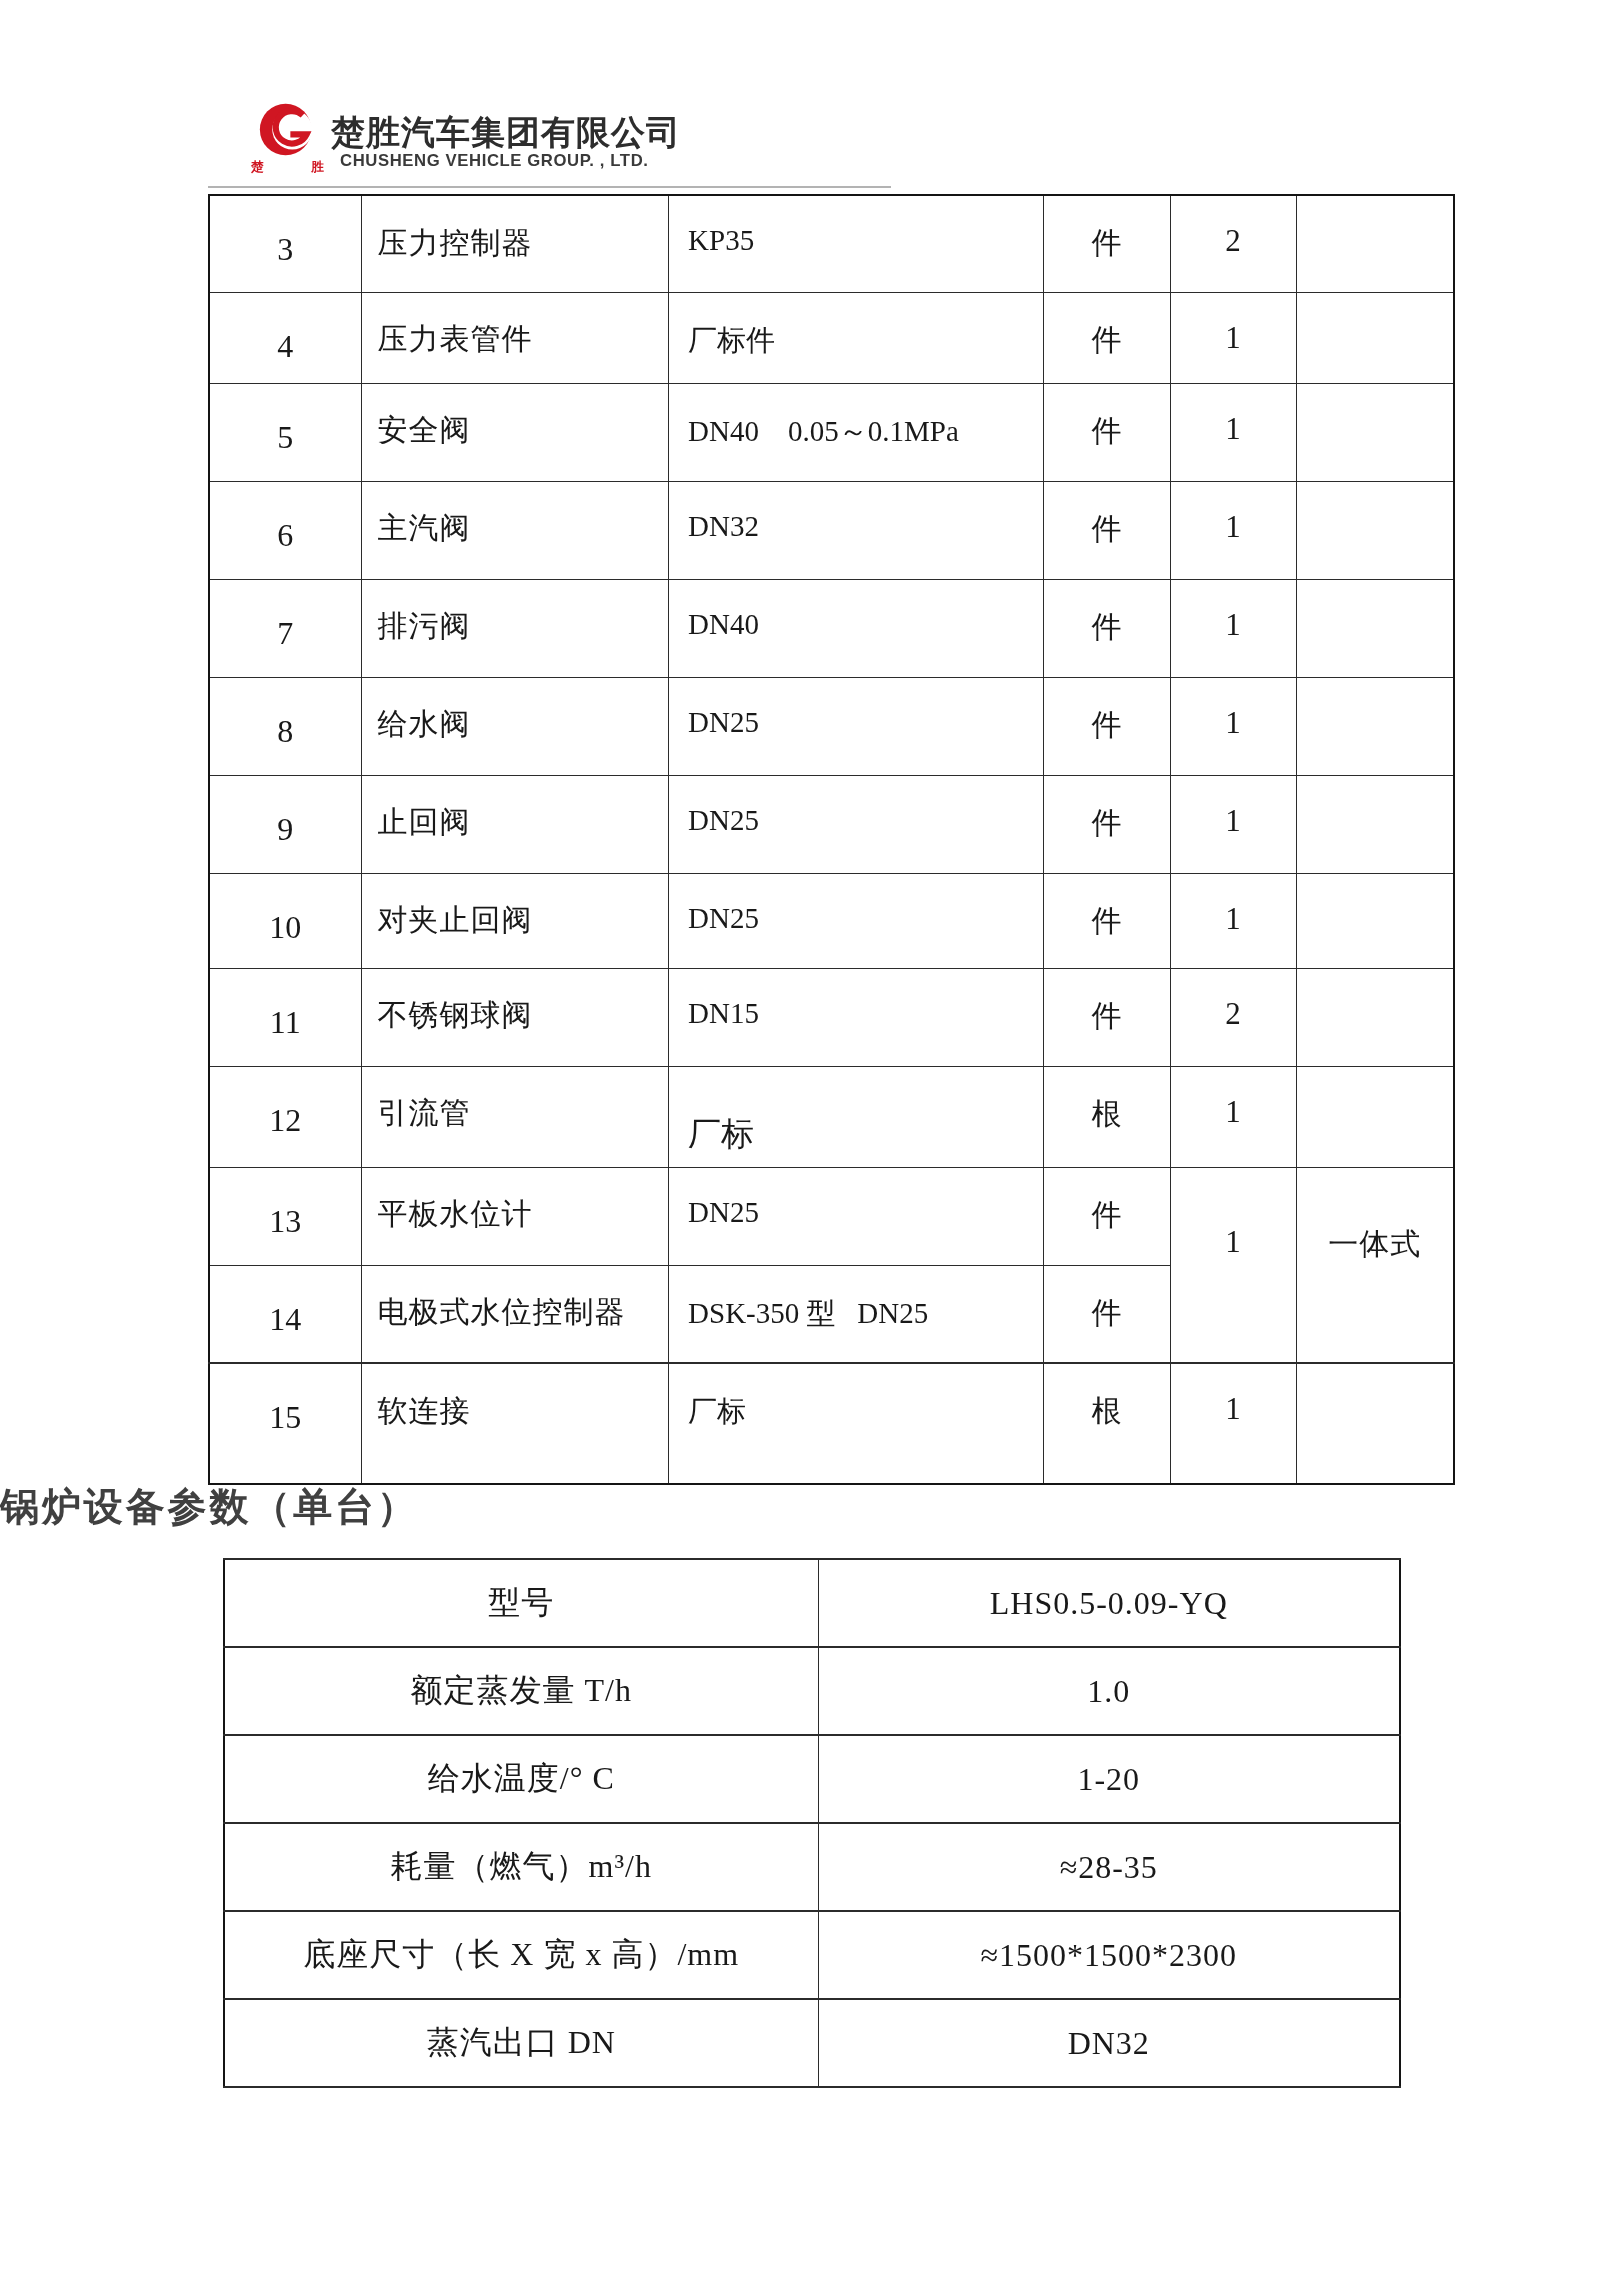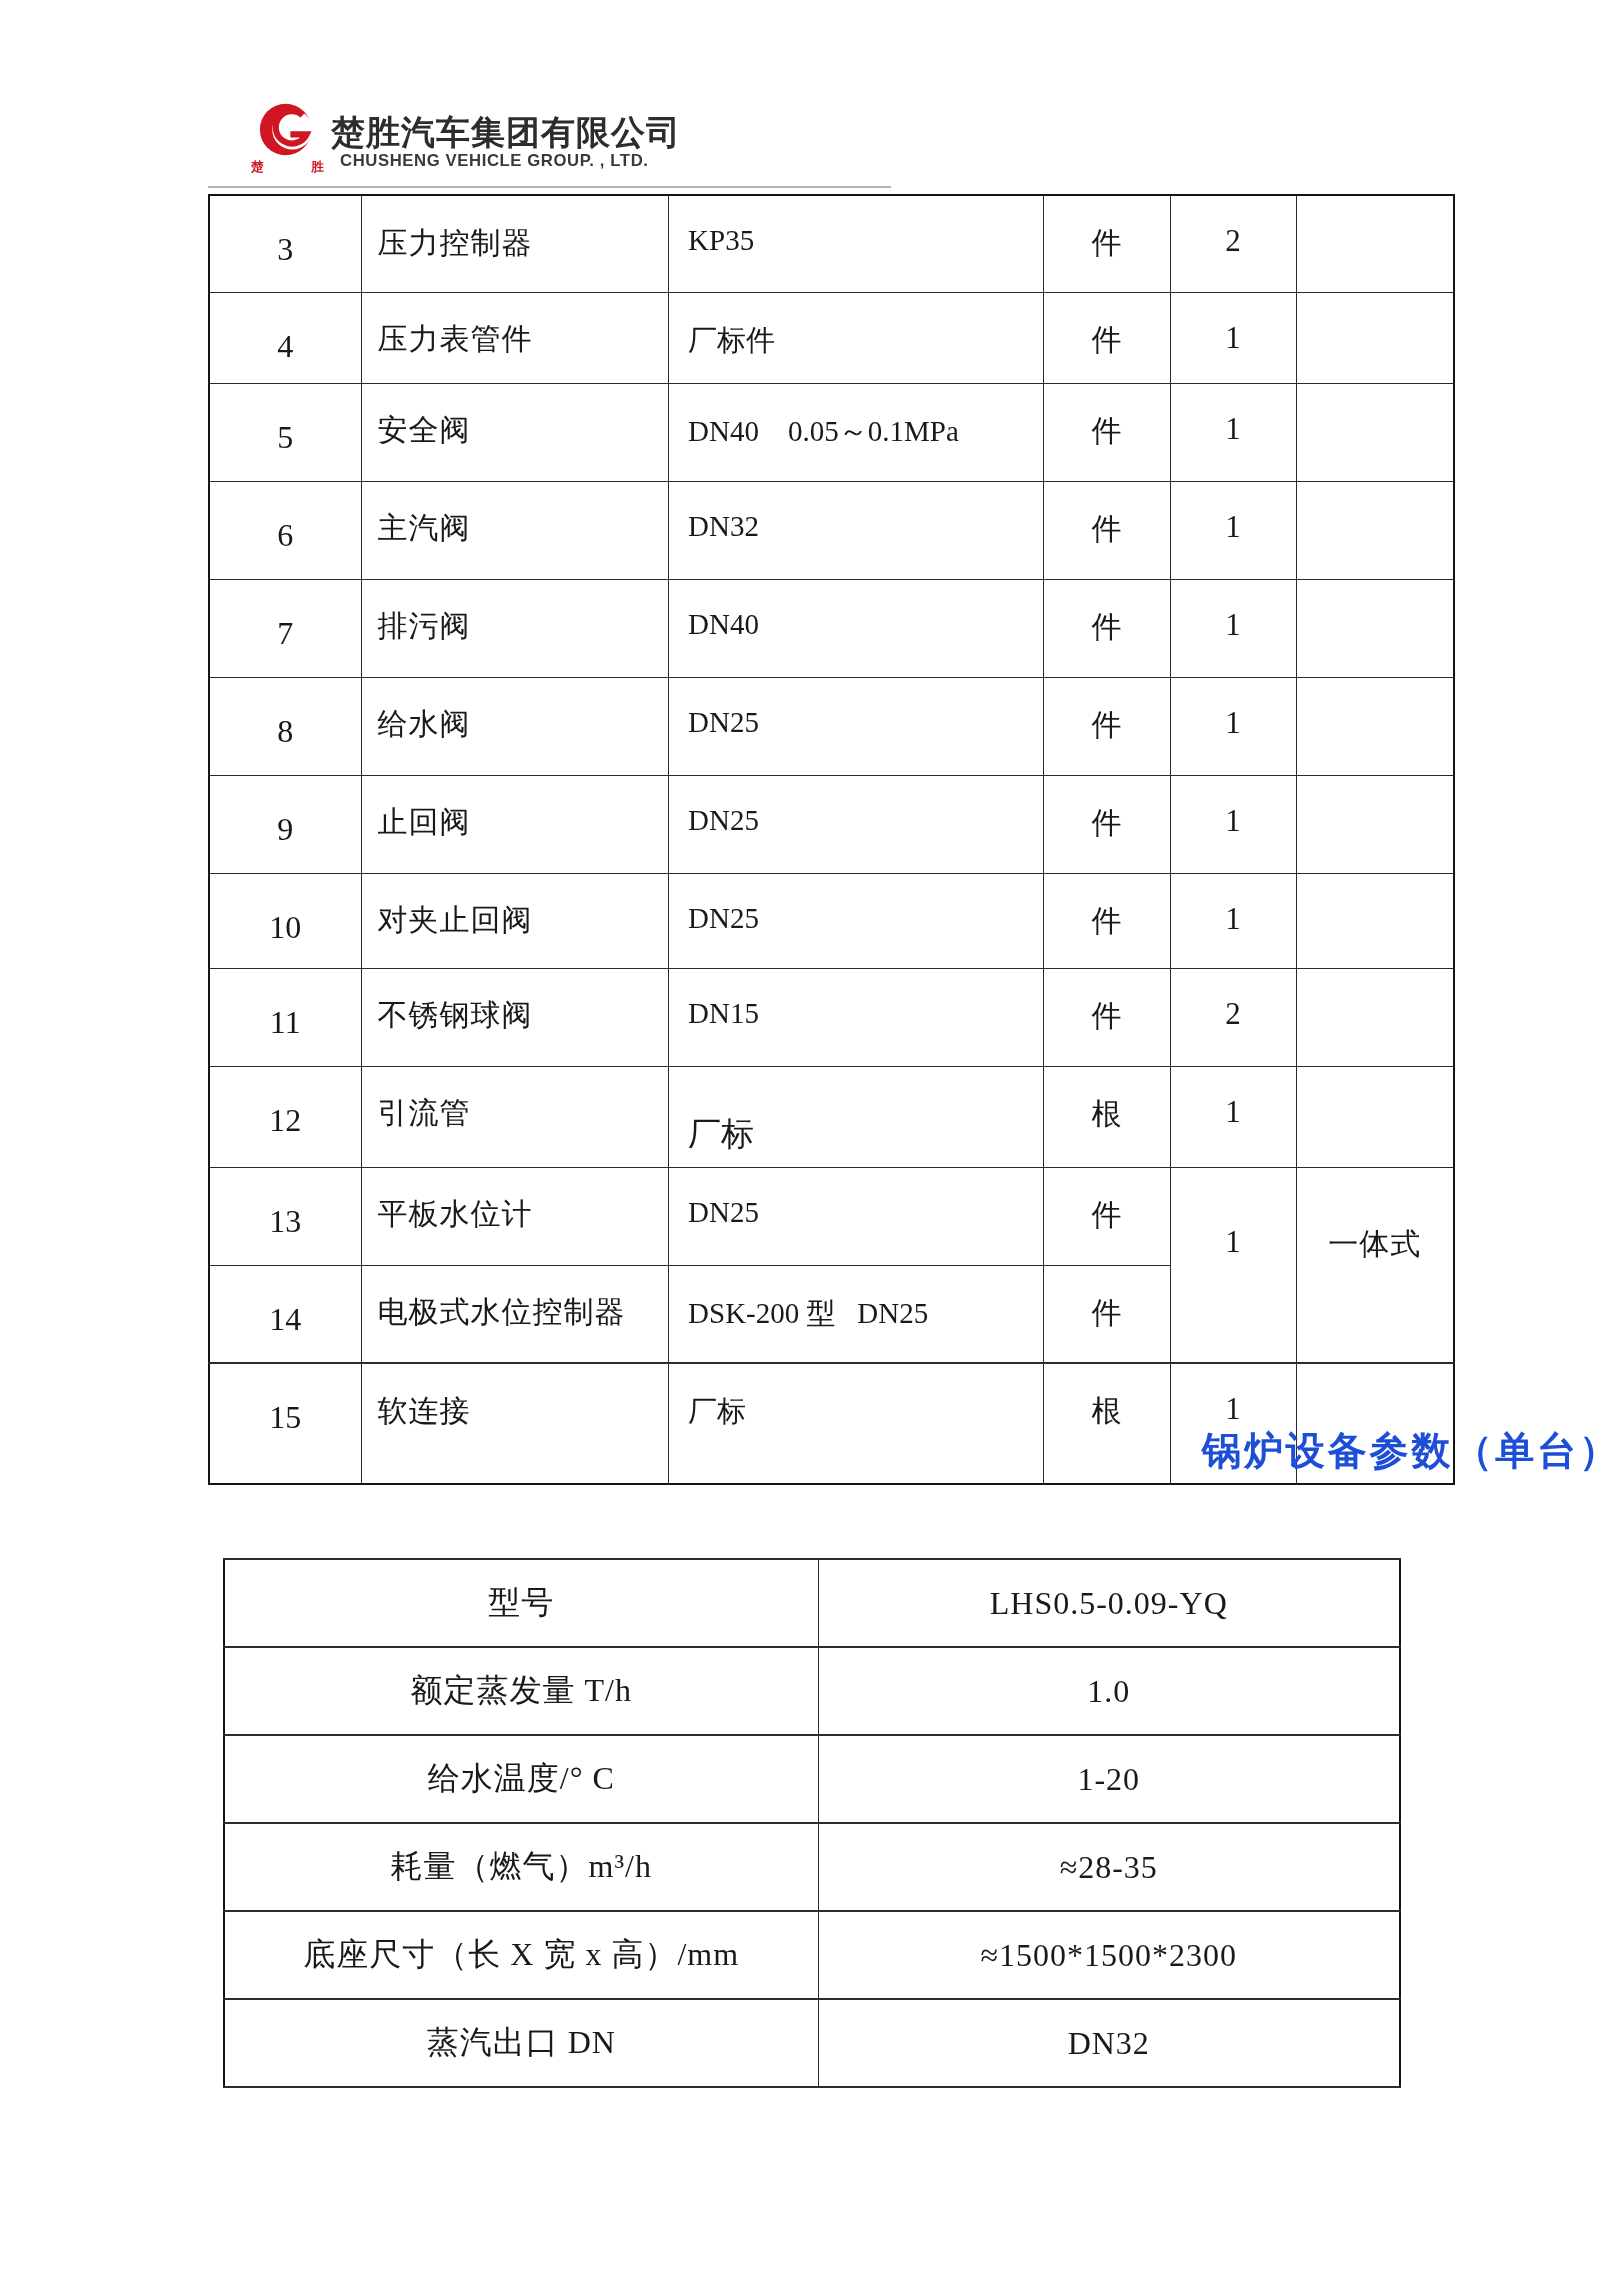--- a/index.html
+++ b/index.html
@@ -43,22 +43,22 @@
   .c-spec{padding-left:19.6px;font-size:29px;padding-top:28px;white-space:pre;}
   .c-unit{text-align:center;font-size:30px;padding-top:27.4px;}
   .c-qty{text-align:center;font-size:31px;padding-top:27.4px;}
   .c-remark{text-align:center;font-size:30px;padding-top:27.4px;letter-spacing:1px;}
   .merged{vertical-align:top;padding-top:56px;}
   .spec-low{padding-top:45px;font-size:33px;}
   #equip-table tr.row-last td{border-top-width:2px;}
 
   
   .section-title{
-    position:absolute;left:0;top:1424px;width:100%;
-    text-align:right;font-size:39px;font-weight:bold;letter-spacing:2.9px;color:#1d4ed8;
+    position:absolute;left:0;top:1480px;width:100%;
+    text-align:left;font-size:39px;font-weight:bold;letter-spacing:2.9px;color:#404040;
   }
 
   
   #param-table{left:223px;top:1558px;width:1176px;border:2.9px solid #141414;}
   #param-table td{
     border:1px solid #2b2b2b;border-top-width:2px;border-bottom-width:2px;
     vertical-align:middle;text-align:center;
     font-size:32px;height:86px;letter-spacing:1px;font-family:Liberation Serif, serif;
   }
 </style>
@@ -176,21 +176,21 @@
         <td class="c-no">13</td>
         <td class="c-name">平板水位计</td>
         <td class="c-spec">DN25</td>
         <td class="c-unit">件</td>
         <td class="c-qty merged" rowspan="2">1</td>
         <td class="c-remark merged" rowspan="2">一体式</td>
       </tr>
       <tr style="height:98px">
         <td class="c-no">14</td>
         <td class="c-name">电极式水位控制器</td>
-        <td class="c-spec">DSK-200 型   DN25</td>
+        <td class="c-spec">DSK-350 型   DN25</td>
         <td class="c-unit">件</td>
       </tr>
       <tr class="row-last" style="height:121px">
         <td class="c-no">15</td>
         <td class="c-name">软连接</td>
         <td class="c-spec">厂标</td>
         <td class="c-unit">根</td>
         <td class="c-qty">1</td>
         <td class="c-remark"></td>
       </tr>

